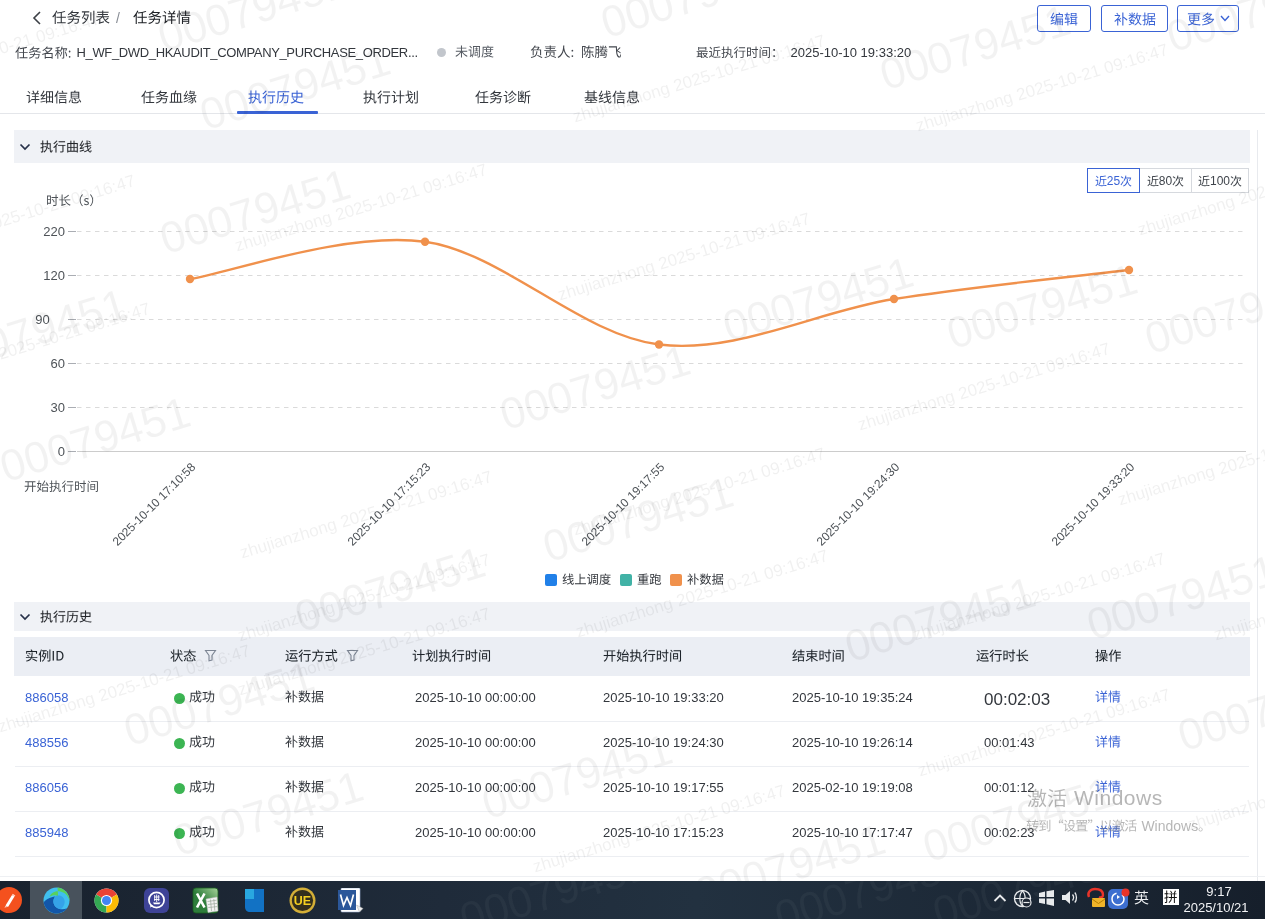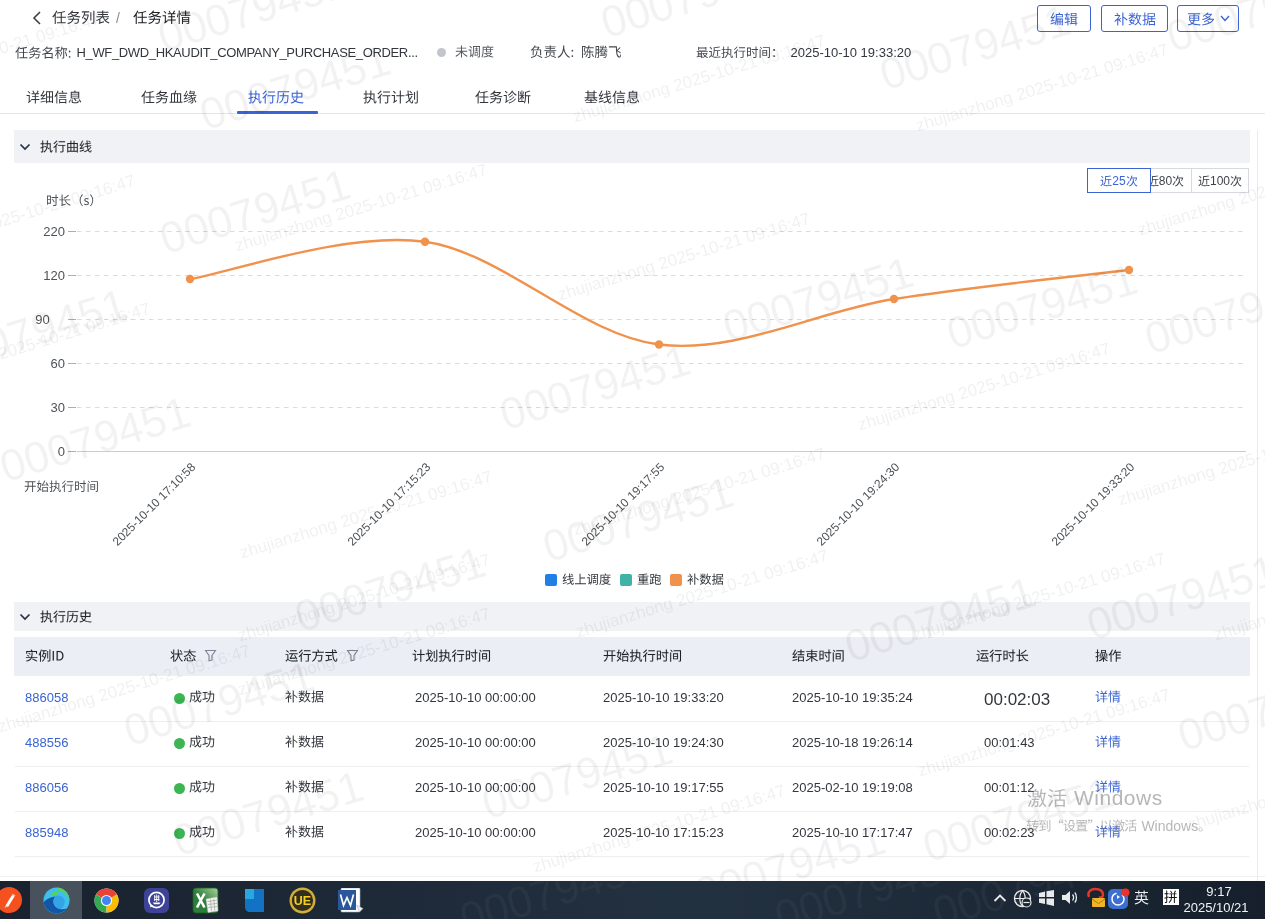--- a/index.html
+++ b/index.html
@@ -226,21 +226,21 @@
       <svg style="width:52.0px;height:13.0px;" viewBox="0 -880 4000 1000">
         <g fill="#24272c" stroke="#24272c" stroke-width="6">
           <use href="#g27" x="0"></use>
           <use href="#g28" x="1000"></use>
           <use href="#g45" x="2000"></use>
           <use href="#g44" x="3000"></use>
         </g>
       </svg>
     </div>
   </div>
-<div class="ab row" style="left:1087px;top:168px;width:64px;height:25px;border:1px solid #3a63d5;justify-content:center;background:#fff;z-index:2">
+<div class="ab row" style="left:1087px;top:168px;width:53px;height:25px;border:1px solid #3a63d5;justify-content:center;background:#fff;z-index:2">
     <span style="font-size:12px;color:#3a63d5"></span>
     <svg style="width:12.0px;height:12.0px;" viewBox="0 -880 1000 1000">
       <g fill="#3a63d5">
         <use href="#g26" x="0"></use>
       </g>
     </svg>
     <span style="font-size:12px;color:#3a63d5">25</span>
     <svg style="width:12.0px;height:12.0px;" viewBox="0 -880 1000 1000">
       <g fill="#3a63d5">
         <use href="#g46" x="0"></use>
@@ -510,21 +510,21 @@
     <svg style="width:39.0px;height:13.0px;" viewBox="0 -880 3000 1000">
       <g fill="#33373d">
         <use href="#g8" x="0"></use>
         <use href="#g9" x="1000"></use>
         <use href="#g10" x="2000"></use>
       </g>
     </svg>
   </div>
 <div class="ab" style="left:415px;top:735px;font-size:13px;color:#33373d">2025-10-10 00:00:00</div>
 <div class="ab" style="left:603px;top:735px;font-size:13px;color:#33373d">2025-10-10 19:24:30</div>
-<div class="ab" style="left:792px;top:735px;font-size:13px;color:#33373d">2025-10-18 19:26:14</div>
+<div class="ab" style="left:792px;top:735px;font-size:13px;color:#33373d">2025-10-10 19:26:14</div>
 <div class="ab" style="left:984px;top:735px;font-size:13px;color:#33373d">00:01:43</div>
 <div class="ab" style="left:1095px;top:735px">
     <svg style="width:26.0px;height:13.0px;" viewBox="0 -880 2000 1000">
       <g fill="#3a63d5">
         <use href="#g4" x="0"></use>
         <use href="#g5" x="1000"></use>
       </g>
     </svg>
   </div>
 <div class="ab" style="left:15px;top:766px;width:1234px;height:1px;background:#eceef2"></div>

